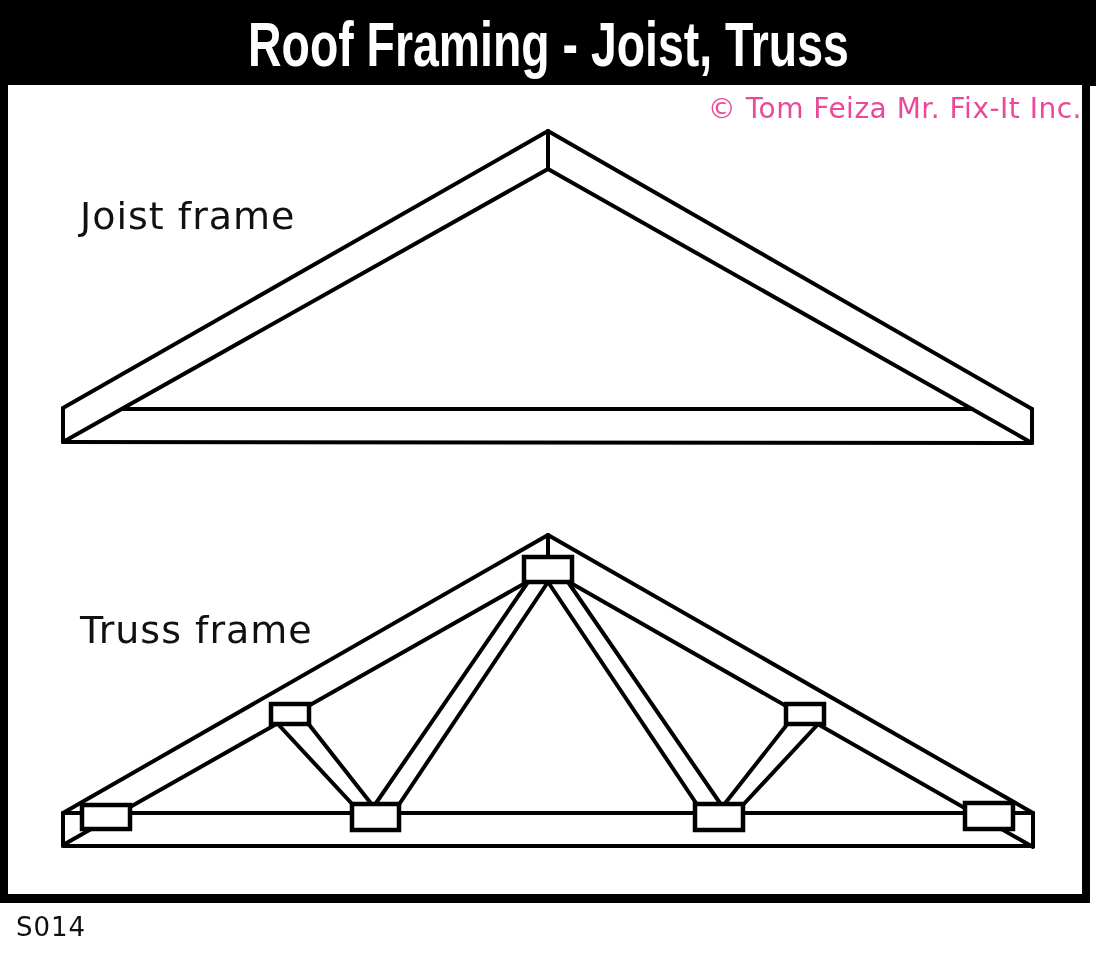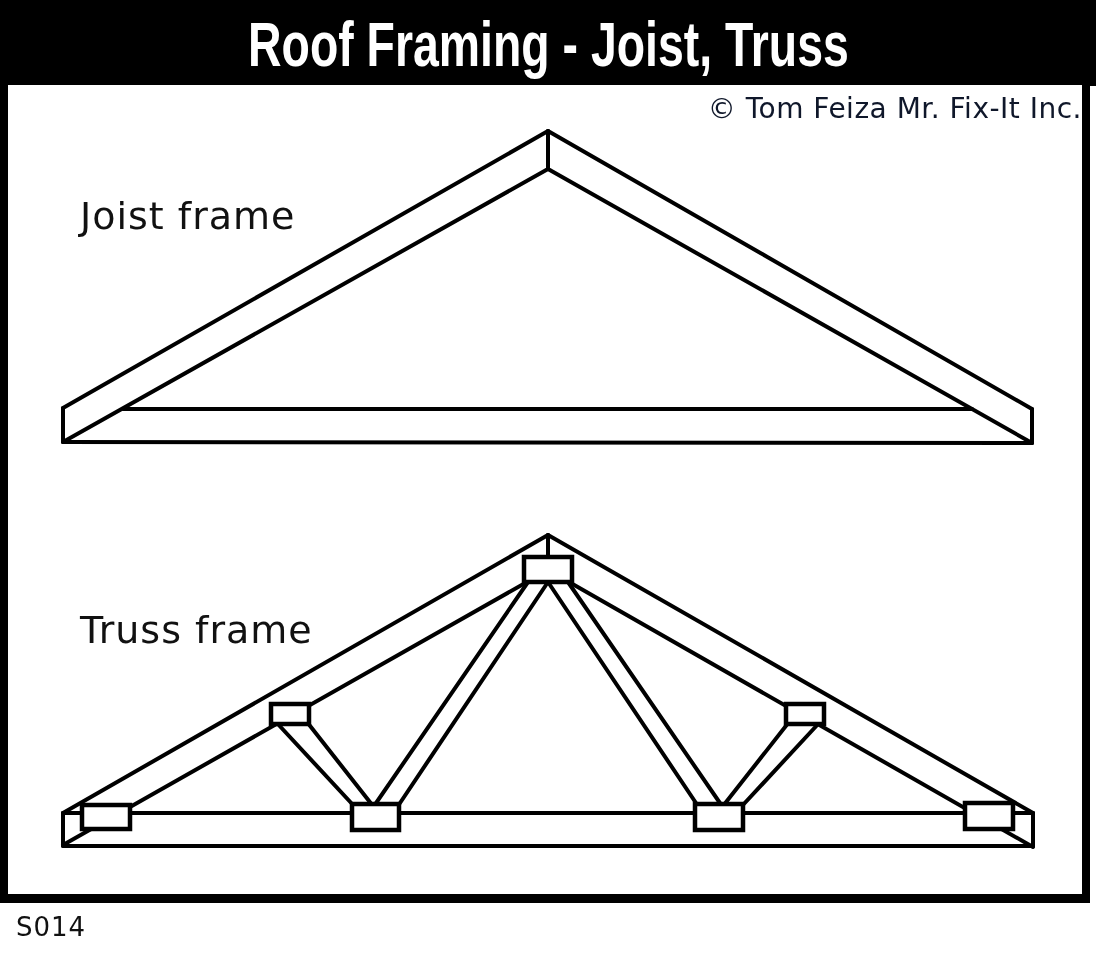--- a/index.html
+++ b/index.html
@@ -47,21 +47,21 @@
   .drawing-svg {
     position: absolute;
     left: 0; top: 0;
     width: 1096px; height: 958px;
   }
   .copyright {
     position: absolute;
     top: 92px;
     right: 14px;
     font-size: 28px;
-    color: #0f172a;
+    color: #ec4899;
     letter-spacing: 0.5px;
     white-space: nowrap;
   }
   .diagram-label {
     position: absolute;
     font-size: 38px;
     color: #111111;
     letter-spacing: 1px;
     white-space: nowrap;
   }

